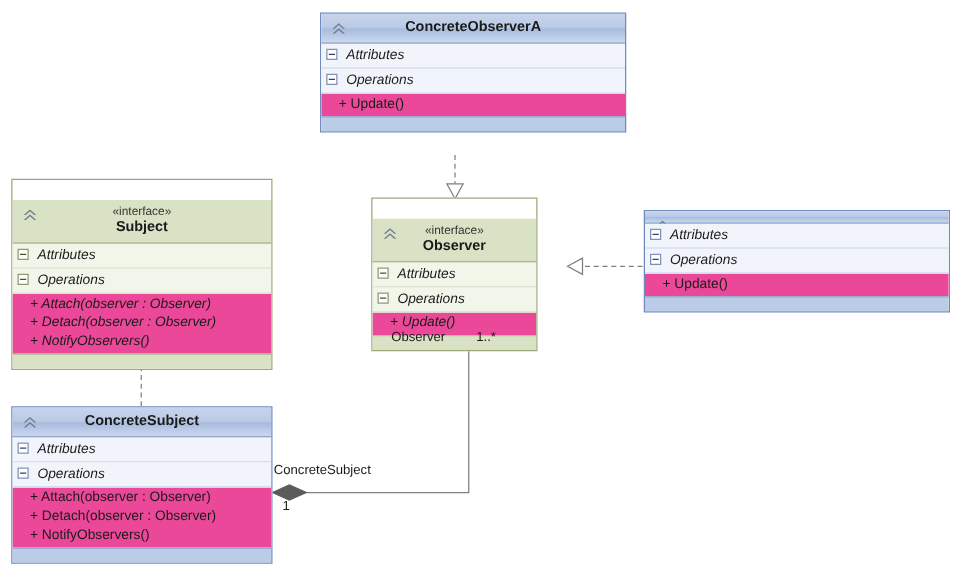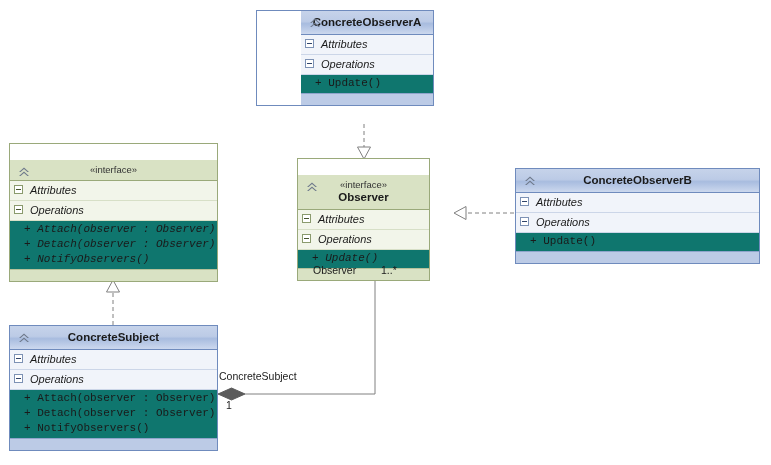--- a/index.html
+++ b/index.html
@@ -86,23 +86,22 @@
     content:"";
     position:absolute;
     left:1px;top:3px;
     width:5px;height:1px;
     background:#31456b;
   }
   .green .expander-icon{border-color:#8a9a6d;}
   .green .expander-icon::before{background:#47552f;}
 
   .member-list{
-    background:#0f766e;
+    background:#ec4899;
     padding:1px 4px 2px 14px;
-    font-family:Liberation Mono, monospace;
   }
   .member-item{
     font-size:11px;
     color:#1a1a1a;
     line-height:15px;
     white-space:nowrap;
   }
   .member-item.abstract{font-style:italic;}
 
   .cls-footer{
@@ -159,21 +158,21 @@
 
       <path d="M 369.5 280 L 375 270 L 380.5 280" fill="none" stroke="#808080" stroke-width="1"></path>
     </g>
   </svg>
 
   <div class="edge-label" style="left:313px;top:264px;">Observer</div>
   <div class="edge-label" style="left:381px;top:264px;">1..*</div>
   <div class="edge-label" style="left:219px;top:370px;">ConcreteSubject</div>
   <div class="edge-label" style="left:226px;top:399px;">1</div>
 
-  <div class="uml-class" style="left:256px;top:10px;width:178px;padding-left:44px;">
+  <div class="uml-class" style="left:256px;top:10px;width:245px;">
     <div class="cls-header">
       <span class="chevron-icon">
         <svg width="16" height="16" viewBox="0 0 16 16">
           <path d="M3 8 L8 3.5 L13 8 L11.4 8 L8 5 L4.6 8 Z" fill="#6f7a8c"></path>
           <path d="M3 12 L8 7.5 L13 12 L11.4 12 L8 9 L4.6 12 Z" fill="#6f7a8c"></path>
         </svg>
       </span>
       <div class="cls-name">ConcreteObserverA</div>
     </div>
     <div class="cls-body">
@@ -194,20 +193,21 @@
 
   <div class="uml-class green" style="left:9px;top:143px;width:209px;">
     <div class="cls-header">
       <span class="chevron-icon">
         <svg width="16" height="16" viewBox="0 0 16 16">
           <path d="M3 8 L8 3.5 L13 8 L11.4 8 L8 5 L4.6 8 Z" fill="#6f7a8c"></path>
           <path d="M3 12 L8 7.5 L13 12 L11.4 12 L8 9 L4.6 12 Z" fill="#6f7a8c"></path>
         </svg>
       </span>
       <div class="cls-stereotype">«interface»</div>
+      <div class="cls-name">Subject</div>
     </div>
     <div class="cls-body">
       <div class="compartment-row">
         <span class="expander-icon"></span>
         <span>Attributes</span>
       </div>
       <div class="compartment-row">
         <span class="expander-icon"></span>
         <span>Operations</span>
       </div>
@@ -248,21 +248,20 @@
   </div>
 
   <div class="uml-class" style="left:515px;top:168px;width:245px;">
     <div class="cls-header">
       <span class="chevron-icon">
         <svg width="16" height="16" viewBox="0 0 16 16">
           <path d="M3 8 L8 3.5 L13 8 L11.4 8 L8 5 L4.6 8 Z" fill="#6f7a8c"></path>
           <path d="M3 12 L8 7.5 L13 12 L11.4 12 L8 9 L4.6 12 Z" fill="#6f7a8c"></path>
         </svg>
       </span>
-      <div class="cls-name">ConcreteObserverB</div>
     </div>
     <div class="cls-body">
       <div class="compartment-row">
         <span class="expander-icon"></span>
         <span>Attributes</span>
       </div>
       <div class="compartment-row">
         <span class="expander-icon"></span>
         <span>Operations</span>
       </div>

